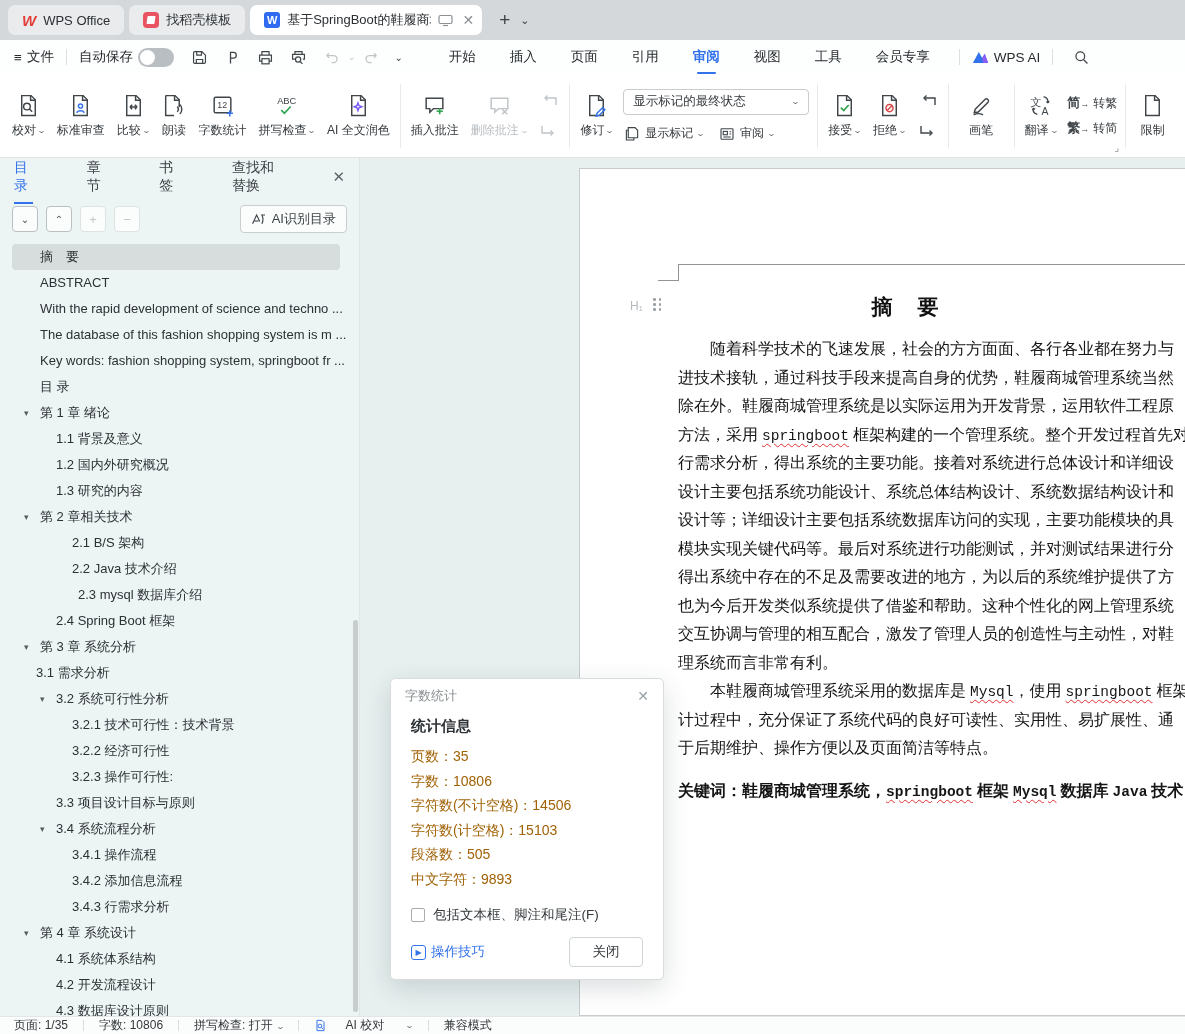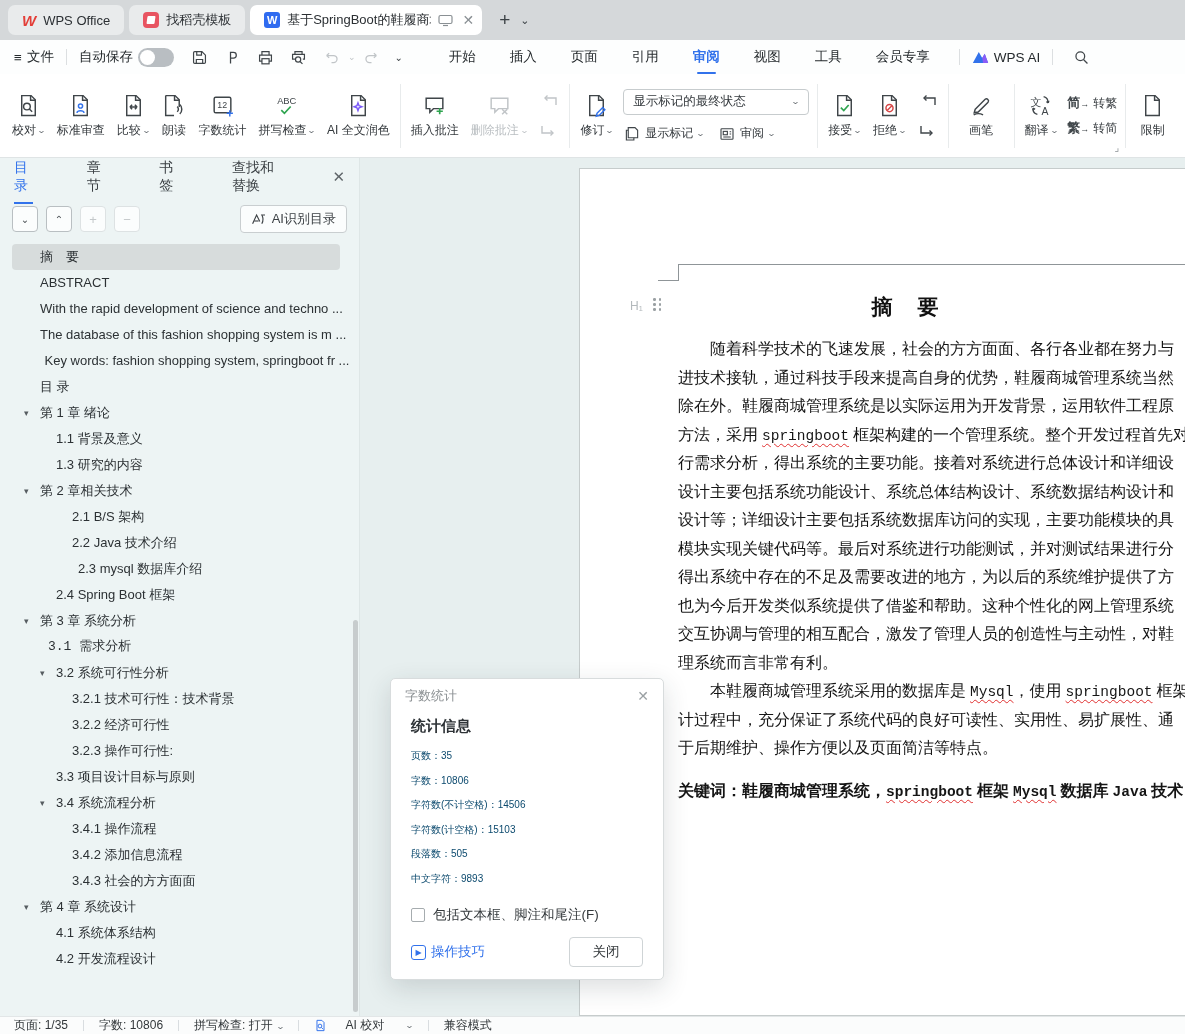--- a/index.html
+++ b/index.html
@@ -101,21 +101,21 @@
     text-decoration-thickness:1px; text-underline-offset:3px; }
 
   
   .dialog { position:absolute; left:390px; top:520px; width:274px; height:302px; background:#fff;
     border:1px solid #d8dcdd; border-radius:5px; box-shadow:0 8px 26px rgba(40,50,55,.16); z-index:30; }
   .dlg-title { display:flex; align-items:center; justify-content:space-between; height:34px; padding:0 14px;
     font-size:13px; color:#8b9093; }
   .dlg-x { color:#9aa0a3; font-size:14px; }
   .dlg-body { padding:4px 20px 0 20px; }
   .dlg-sec { font-size:15px; font-weight:bold; color:#2e3337; margin-bottom:8px; }
-  .stat-row { font-size:10px; color:#0c4a6e; line-height:24.5px; }
+  .stat-row { font-size:14px; color:#a16207; line-height:24.5px; }
   .chk-row { display:flex; align-items:center; gap:8px; margin-top:15px; font-size:13.5px; color:#33383b; }
   .chk { width:14px; height:14px; border:1px solid #a6acaf; border-radius:2px; background:#fff; }
   .dlg-foot { position:absolute; left:0; right:0; bottom:12px; display:flex; align-items:center;
     justify-content:space-between; padding:0 20px; }
   .tips { display:flex; align-items:center; gap:5px; color:#3272eb; font-size:13.5px; }
   .play-ic { width:15px; height:15px; border:1.3px solid #3272eb; border-radius:3px; display:inline-flex;
     align-items:center; justify-content:center; font-size:8px; color:#3272eb; }
   .close-btn { width:74px; height:30px; border:1px solid #cfd4d6; border-radius:4px; background:#fff;
     font-size:13.5px; color:#33383b; display:flex; align-items:center; justify-content:center; }
 
@@ -480,44 +480,46 @@
             <path d="M13.5 14c2-3.5 2-7.5 0-11h4"></path>
           </svg>
         <span>AI识别目录</span>
       </span>
     </div>
     <div class="outline">
         <div class="orow sel" style="padding-left: 28px;"><span>摘　要</span></div>
         <div class="orow" style="padding-left: 40px;"><span>ABSTRACT</span></div>
         <div class="orow" style="padding-left: 40px;"><span>With the rapid development of science and techno ...</span></div>
         <div class="orow" style="padding-left: 40px;"><span>The database of this fashion shopping system is m ...</span></div>
-        <div class="orow" style="padding-left: 40px; text-align: center;"><span>Key words: fashion shopping system, springboot fr ...</span></div>
+        <div class="orow" style="padding-left: 40px;"><span>Key words: fashion shopping system, springboot fr ...</span></div>
         <div class="orow" style="padding-left: 40px;"><span>目 录</span></div>
         <div class="orow" style="padding-left: 40px;"><span class="caret" style="left: 24px;">▾</span><span>第 1 章 绪论</span></div>
         <div class="orow" style="padding-left: 56px;"><span>1.1 背景及意义</span></div>
+        <div class="orow" style="padding-left: 56px;"><span>1.2 国内外研究概况</span></div>
         <div class="orow" style="padding-left: 56px;"><span>1.3 研究的内容</span></div>
         <div class="orow" style="padding-left: 40px;"><span class="caret" style="left: 24px;">▾</span><span>第 2 章相关技术</span></div>
         <div class="orow" style="padding-left: 72px;"><span>2.1  B/S 架构</span></div>
         <div class="orow" style="padding-left: 72px;"><span>2.2  Java 技术介绍</span></div>
         <div class="orow" style="padding-left: 78px;"><span>2.3 mysql 数据库介绍</span></div>
         <div class="orow" style="padding-left: 56px;"><span>2.4 Spring  Boot 框架</span></div>
         <div class="orow" style="padding-left: 40px;"><span class="caret" style="left: 24px;">▾</span><span>第 3 章 系统分析</span></div>
-        <div class="orow" style="padding-left: 48px; font-family: Liberation Mono, monospace;"><span>3.1 需求分析</span></div>
+        <div class="orow" style="padding-left: 36px;"><span>3.1 需求分析</span></div>
         <div class="orow" style="padding-left: 56px;"><span class="caret" style="left: 40px;">▾</span><span>3.2 系统可行性分析</span></div>
         <div class="orow" style="padding-left: 72px;"><span>3.2.1 技术可行性：技术背景</span></div>
         <div class="orow" style="padding-left: 72px;"><span>3.2.2 经济可行性</span></div>
         <div class="orow" style="padding-left: 72px;"><span>3.2.3 操作可行性:</span></div>
         <div class="orow" style="padding-left: 56px;"><span>3.3 项目设计目标与原则</span></div>
         <div class="orow" style="padding-left: 56px;"><span class="caret" style="left: 40px;">▾</span><span>3.4 系统流程分析</span></div>
         <div class="orow" style="padding-left: 72px;"><span>3.4.1 操作流程</span></div>
         <div class="orow" style="padding-left: 72px;"><span>3.4.2 添加信息流程</span></div>
-        <div class="orow" style="padding-left: 72px;"><span>3.4.3 社会的方方面面</span></div>
+        <div class="orow" style="padding-left: 72px;"><span>3.4.3 行需求分析</span></div>
         <div class="orow" style="padding-left: 40px;"><span class="caret" style="left: 24px;">▾</span><span>第 4 章 系统设计</span></div>
         <div class="orow" style="padding-left: 56px;"><span>4.1 系统体系结构</span></div>
         <div class="orow" style="padding-left: 56px;"><span>4.2 开发流程设计</span></div>
+        <div class="orow" style="padding-left: 56px;"><span>4.3 数据库设计原则</span></div>
       </div>
     <div class="sb-scroll"></div>
   </div>
 
   <div class="page">
     <div class="mark" style="left:98px; top:95px; width:561px; height:1px;"></div>
     <div class="mark" style="left:98px; top:95px; width:1px; height:17px;"></div>
     <div class="mark" style="left:78px; top:111px; width:20px; height:1px;"></div>
     <span class="h1tag">H₁</span>
     <span class="dots">

